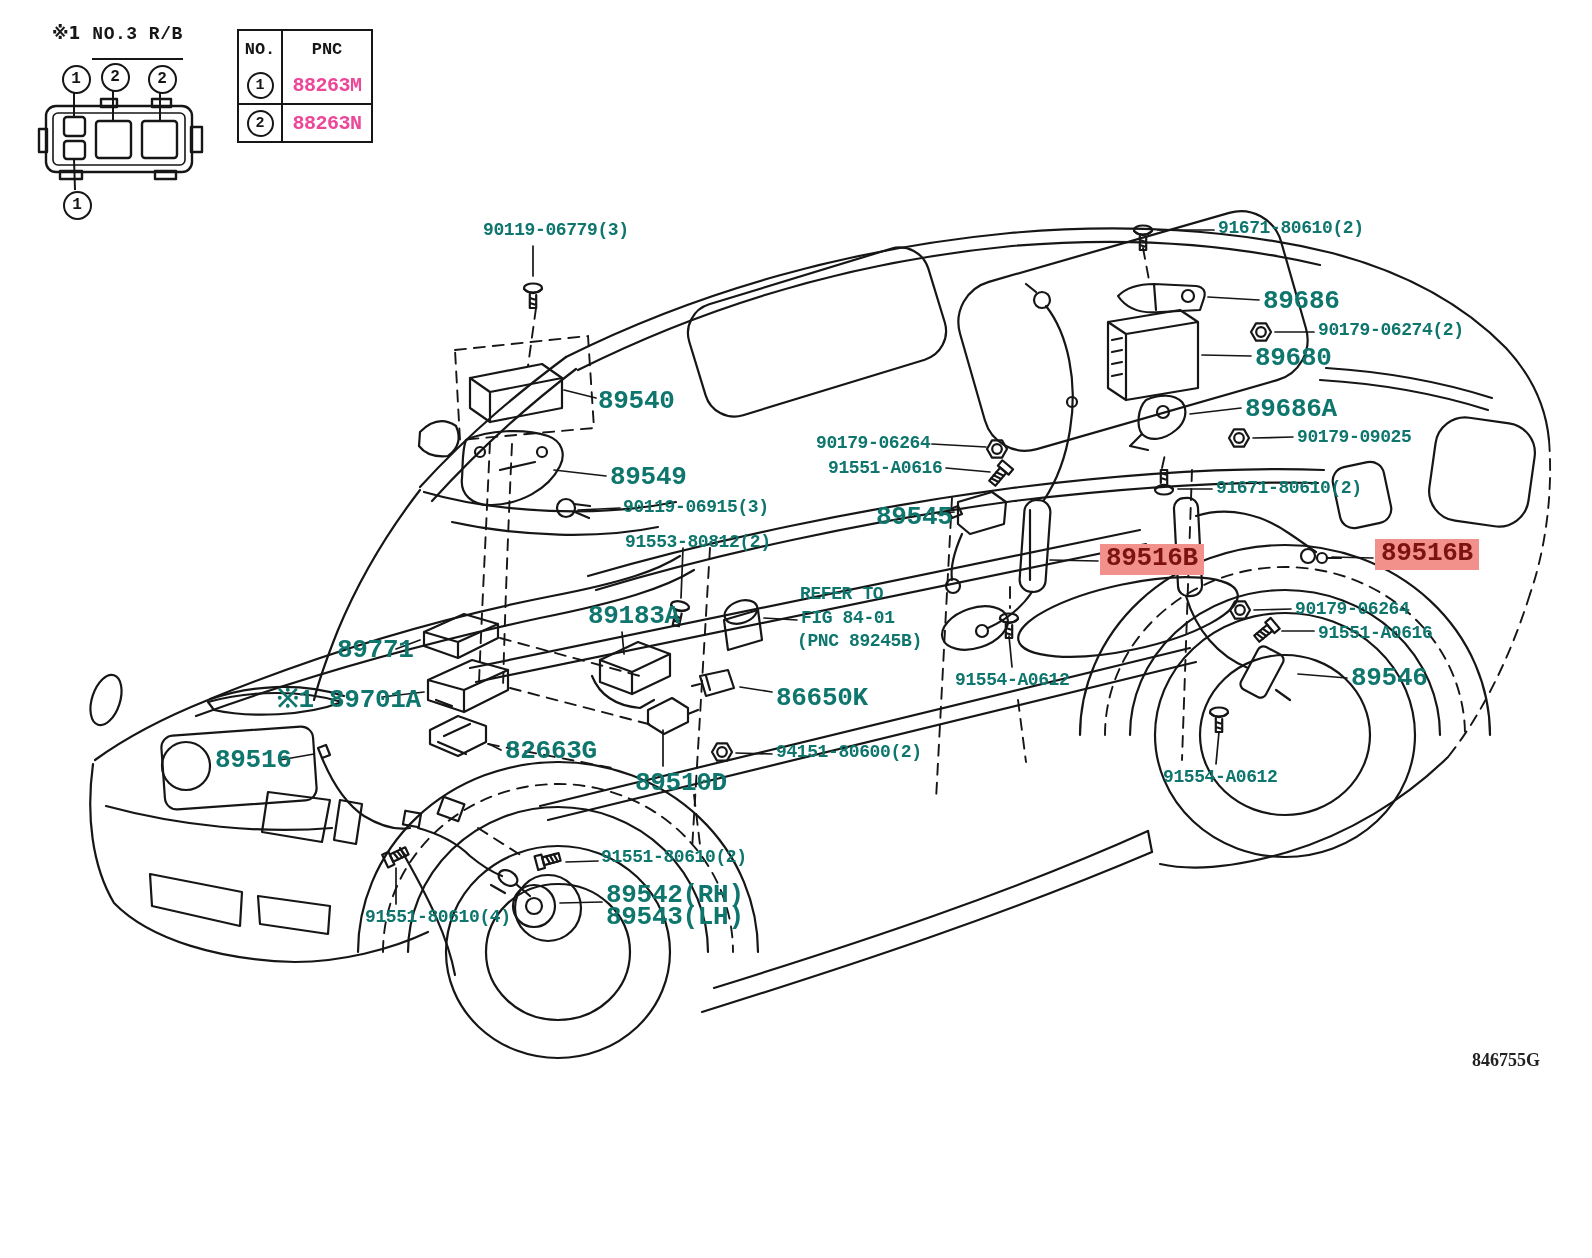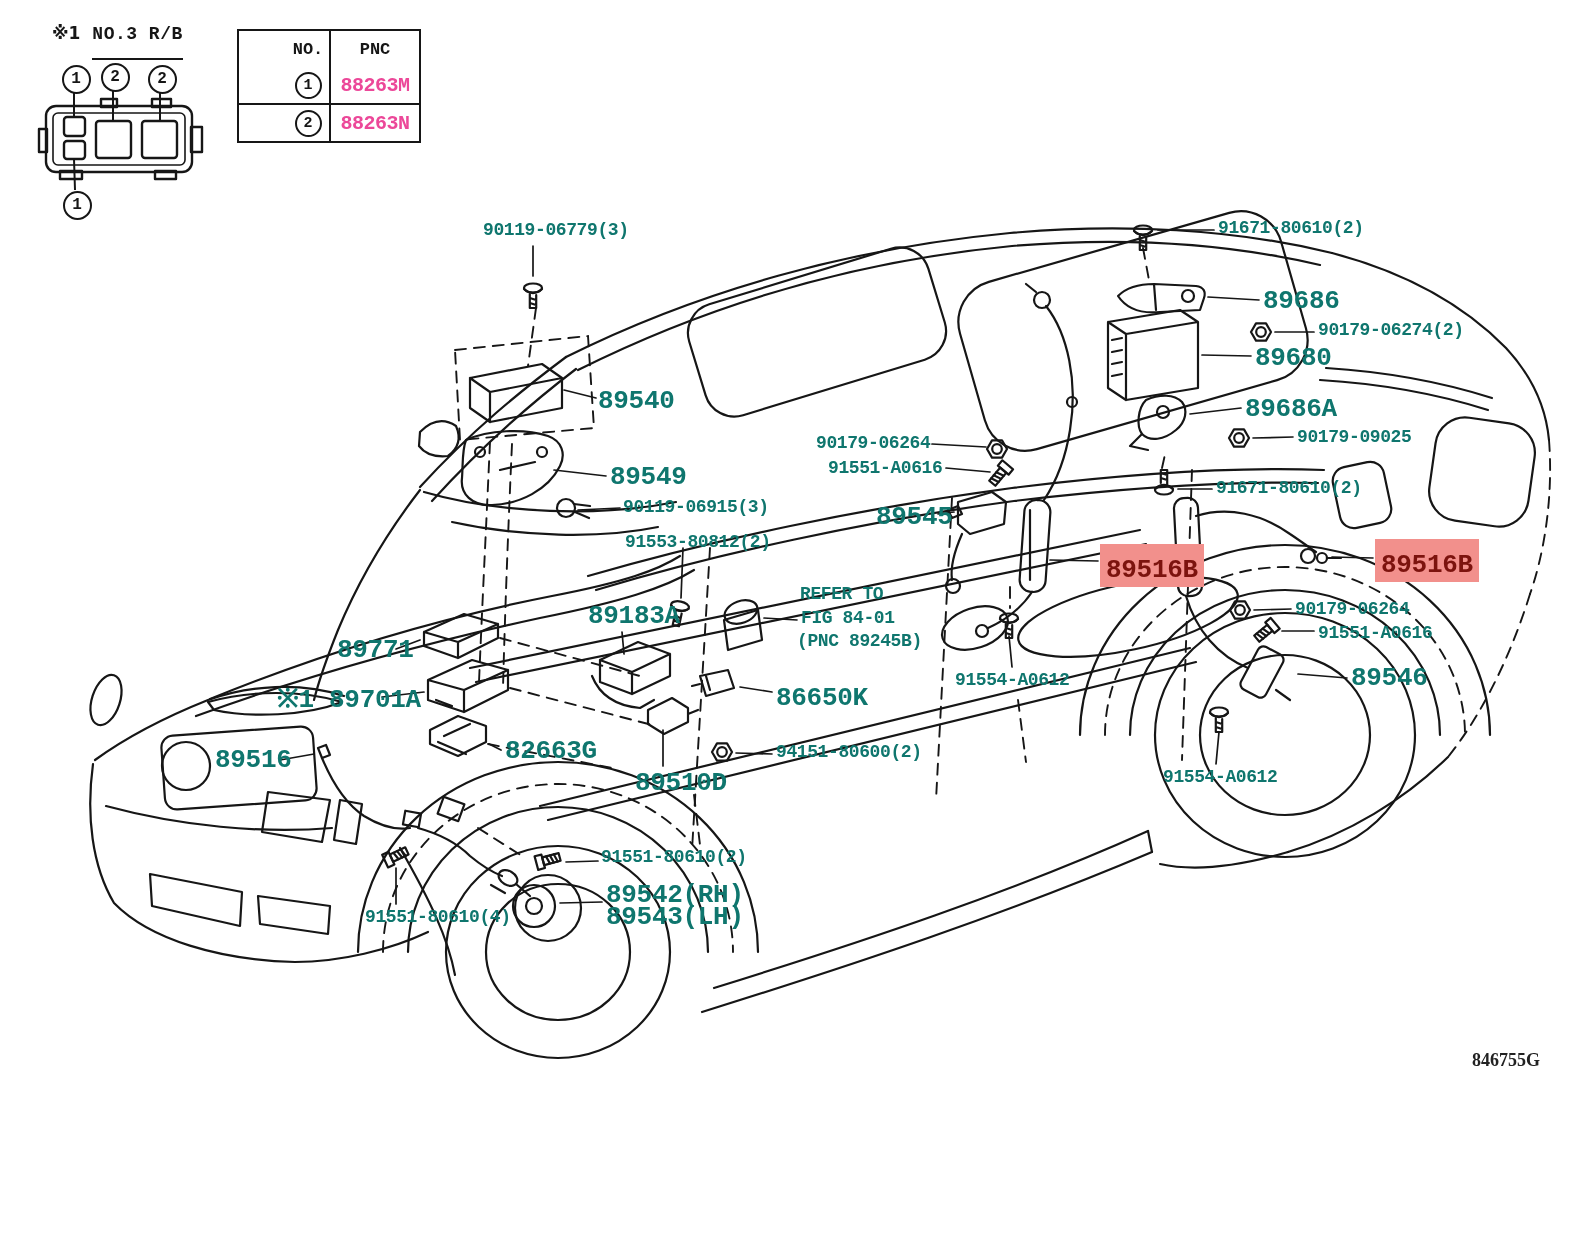--- a/index.html
+++ b/index.html
@@ -5,39 +5,39 @@
   html,body{margin:0;padding:0;background:#ffffff;}
   .stage{position:relative;width:1592px;height:1258px;background:#ffffff;overflow:hidden;
          font-family:"Liberation Sans",sans-serif;}
   svg{position:absolute;left:0;top:0;}
 
   
   .plabel{position:absolute;white-space:nowrap;line-height:1;color:#0f766e;
           font-family:"Liberation Mono","DejaVu Sans Mono",monospace;font-weight:700;}
   .plabel.sm{font-size:18px;letter-spacing:-0.4px;}
   .plabel.lg{font-size:26px;letter-spacing:-0.3px;}
-  .plabel.hl{background:var(--hlbg,#f2908c);color:var(--hltx,#7c130e);padding:13px 6px 4px 6px;}
+  .plabel.hl{background:var(--hlbg,#f2908c);color:var(--hltx,#7c130e);padding:1px 6px 4px 6px;}
 
   
   .inset-title{position:absolute;left:52px;top:25px;line-height:1;
                font-family:"Liberation Mono","DejaVu Sans",monospace;font-weight:700;color:#161616;}
   .inset-title .refmark{font-size:17px;margin-right:12px;font-family:"DejaVu Sans",sans-serif;font-weight:700;}
   .inset-title .rbname{font-size:18px;border-bottom:2.5px solid #161616;padding-bottom:14px;letter-spacing:0.5px;}
 
   
   .callout{position:absolute;width:25px;height:25px;border:2.5px solid #161616;border-radius:50%;
            display:flex;align-items:center;justify-content:center;background:#fff;
            font-family:"Liberation Mono","DejaVu Sans Mono",monospace;font-weight:700;font-size:16px;color:#161616;}
 
   
   .pnc-table{position:absolute;left:237px;top:29px;border:2.5px solid #161616;background:#fff;}
   .trow{display:flex;}
   .trow + .trow{border-top:2.5px solid #161616;}
   .tc{display:flex;align-items:center;justify-content:center;color:#161616;}
-  .tc.no{width:42px;height:36px;border-right:2.5px solid #161616;padding-left:48px;}
+  .tc.no{width:42px;height:36px;border-right:2.5px solid #161616;}
   .tc.pnc{width:88px;height:36px;}
   .thead .tc{font-family:"Liberation Mono","DejaVu Sans Mono",monospace;font-weight:700;font-size:17px;}
   .cellnum{font-family:Liberation Mono, monospace;font-weight:700;font-size:20px;letter-spacing:-0.5px;color:#ec4899;text-align:right;}
   .circ{width:23px;height:23px;border:2.2px solid #161616;border-radius:50%;display:flex;align-items:center;
         justify-content:center;font-family:"Liberation Mono","DejaVu Sans Mono",monospace;font-weight:700;font-size:15px;color:#161616;}
 
   
   .diag-code{position:absolute;left:1448px;top:1050px;width:92px;text-align:right;
              font-family:"Liberation Serif","DejaVu Serif",serif;font-weight:700;font-size:18px;color:#222;}
 

